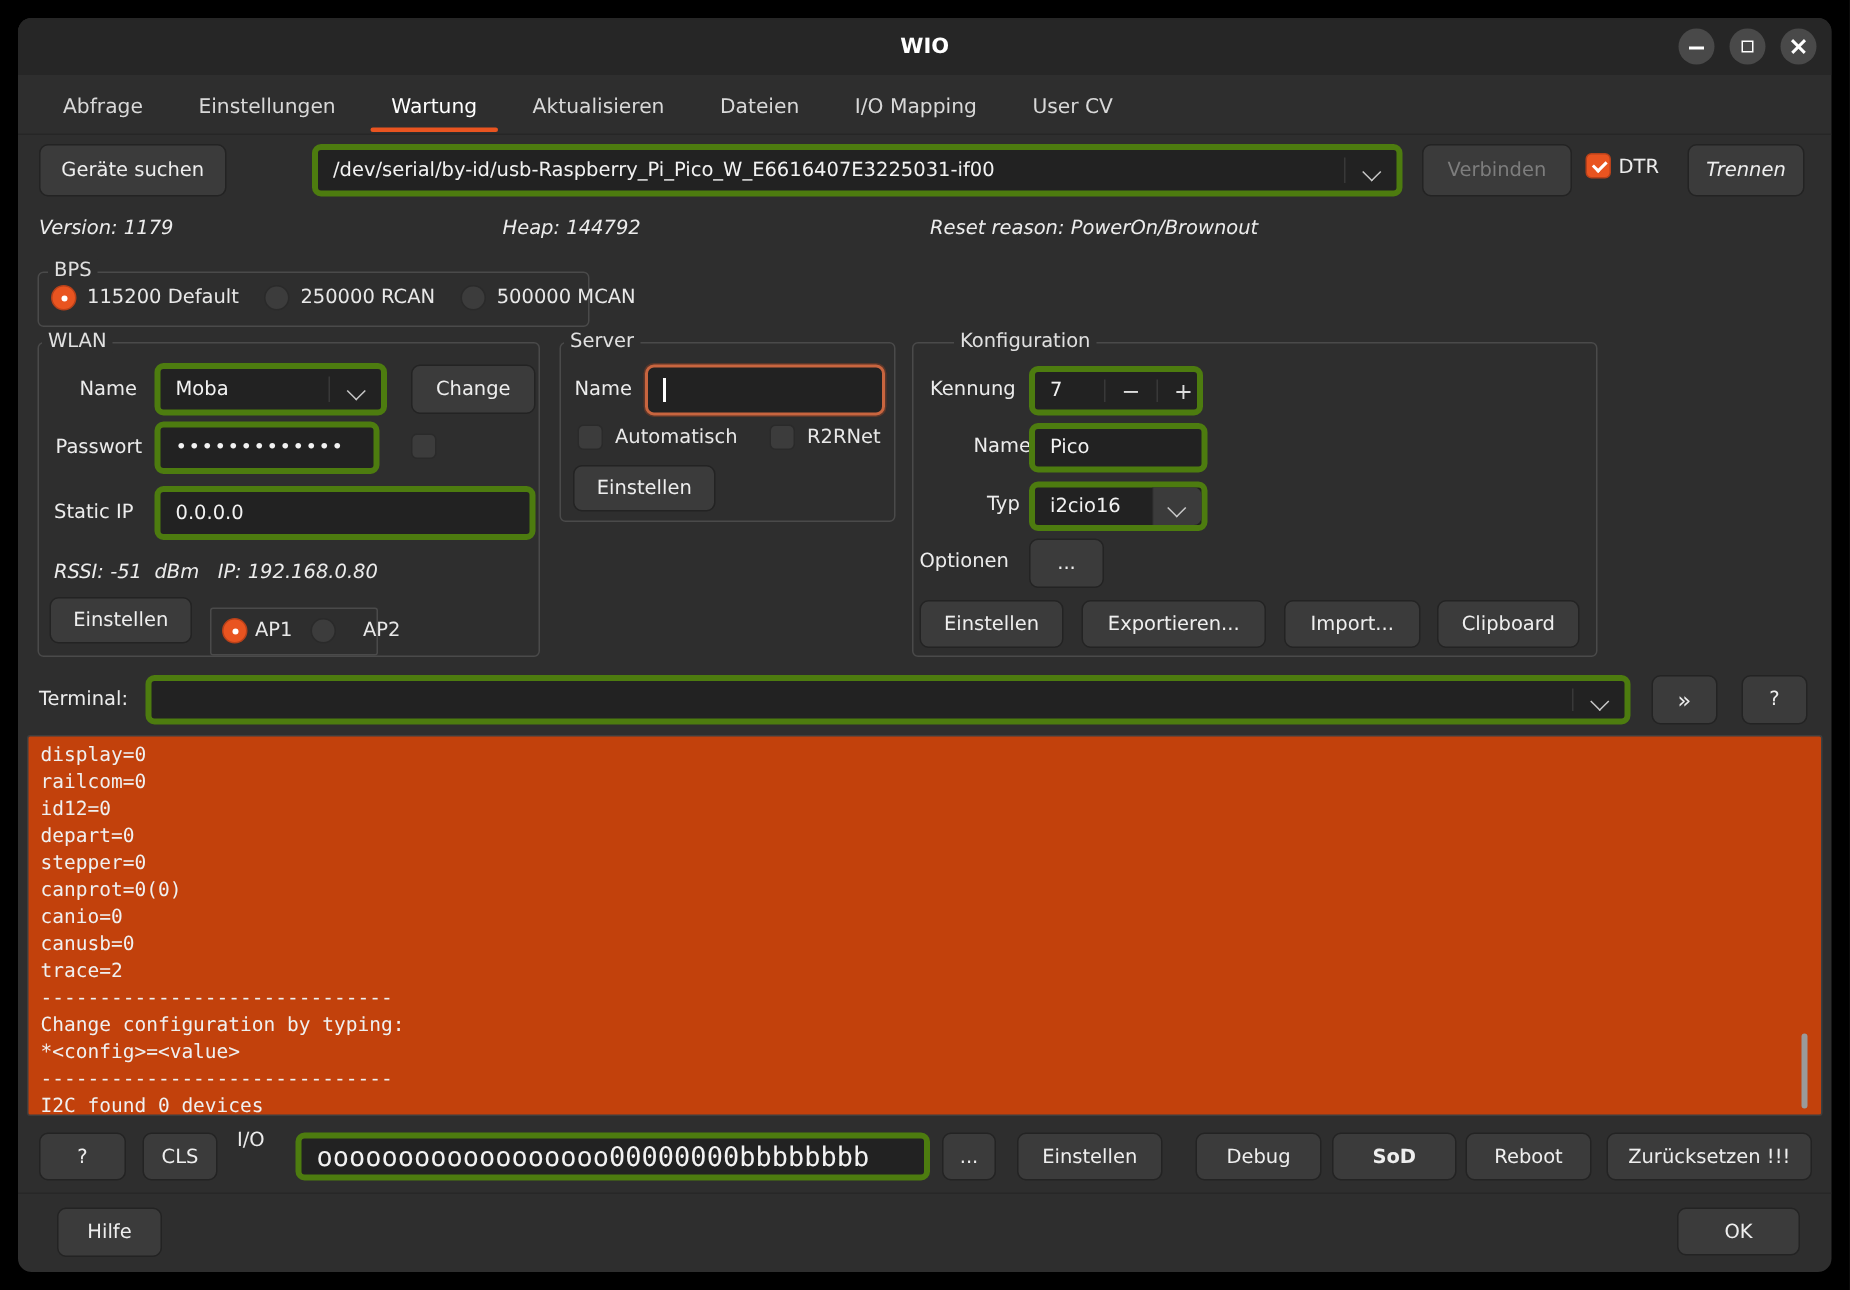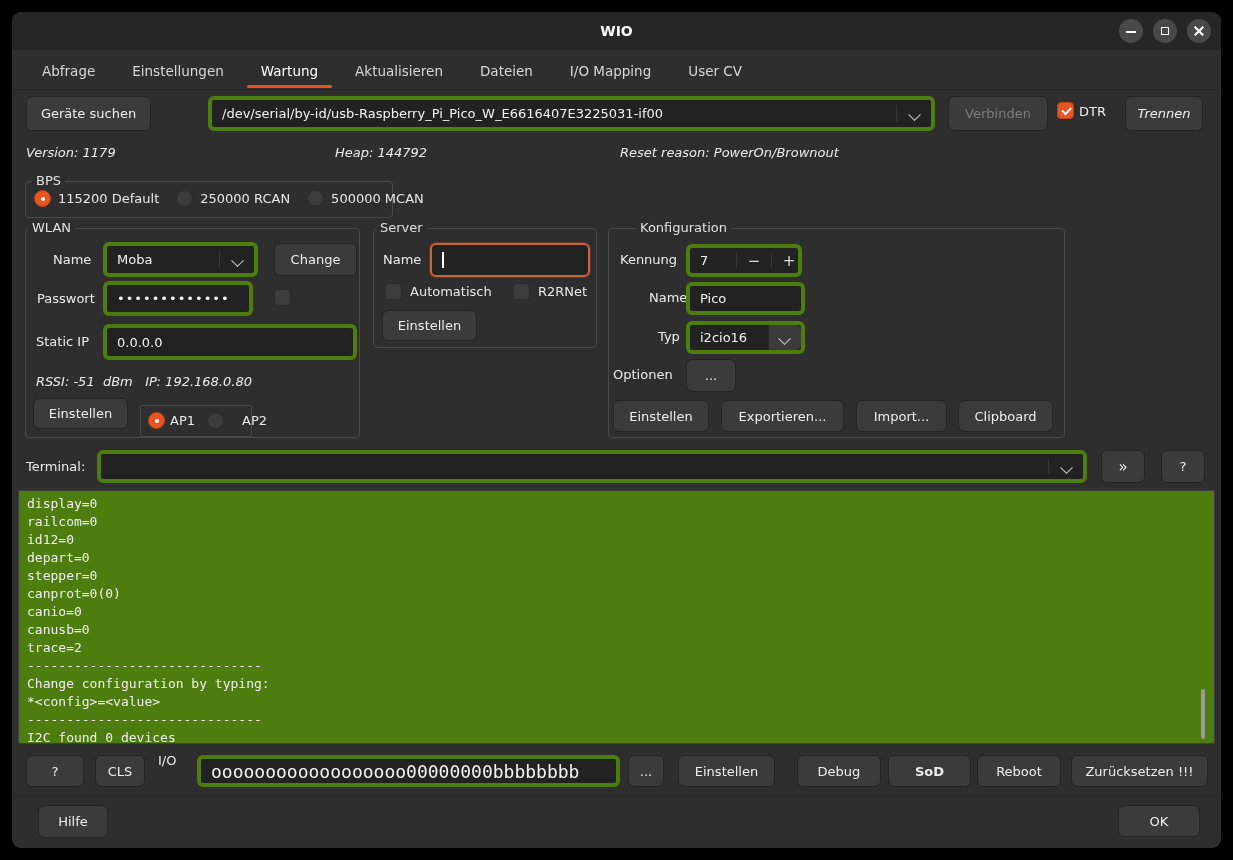--- a/index.html
+++ b/index.html
@@ -44,21 +44,21 @@
            display:inline-block; position:relative; flex:none; cursor:pointer; }
   .radio.sel { background:var(--accent); border-color:#b8411a; }
   .radio.sel::after { content:""; position:absolute; left:5.5px; top:5.5px; width:4px; height:4px;
                       border-radius:50%; background:#fff; }
   .check { width:17px; height:17px; border-radius:4px; background:#3c3c3c; border:1px solid #2a2a2a;
            display:inline-block; position:relative; flex:none; cursor:pointer; }
   .check.on { background:var(--accent); border-color:#b8411a; }
   .check.on::after { content:""; position:absolute; left:4px; top:3.5px; width:7px; height:4px;
                      border-left:2px solid #fff; border-bottom:2px solid #fff; transform:rotate(-45deg); }
   .riw { display:flex; align-items:center; gap:7px; }
-  .term-out { position:absolute; left:6px; top:478px; width:1197px; height:254px; background:#4d7c0f;
+  .term-out { position:absolute; left:6px; top:478px; width:1197px; height:254px; background:#c2410c;
               border:1px solid #3e3e3e; border-radius:2px; overflow:hidden; }
   .term-out pre { font-family:"DejaVu Sans Mono", monospace; font-size:13px; line-height:18px;
                   color:#f0f0f0; padding:4px 0 0 8px; white-space:pre; }
   .scroll-thumb { position:absolute; right:9px; top:198px; width:4px; height:50px; background:#9a9a9a; border-radius:2px; }
   .spin-seg { position:absolute; top:0; bottom:0; display:flex; align-items:center; justify-content:center; color:#ddd; font-size:15px; cursor:pointer; }
   .mono { font-family:"DejaVu Sans Mono", monospace; }
   .cursor-bar { width:1.5px; height:16px; background:#fff; }
   .sep-bottom { position:absolute; left:0; right:0; top:783px; height:1px; background:#272727; }
 </style>
 </head>

